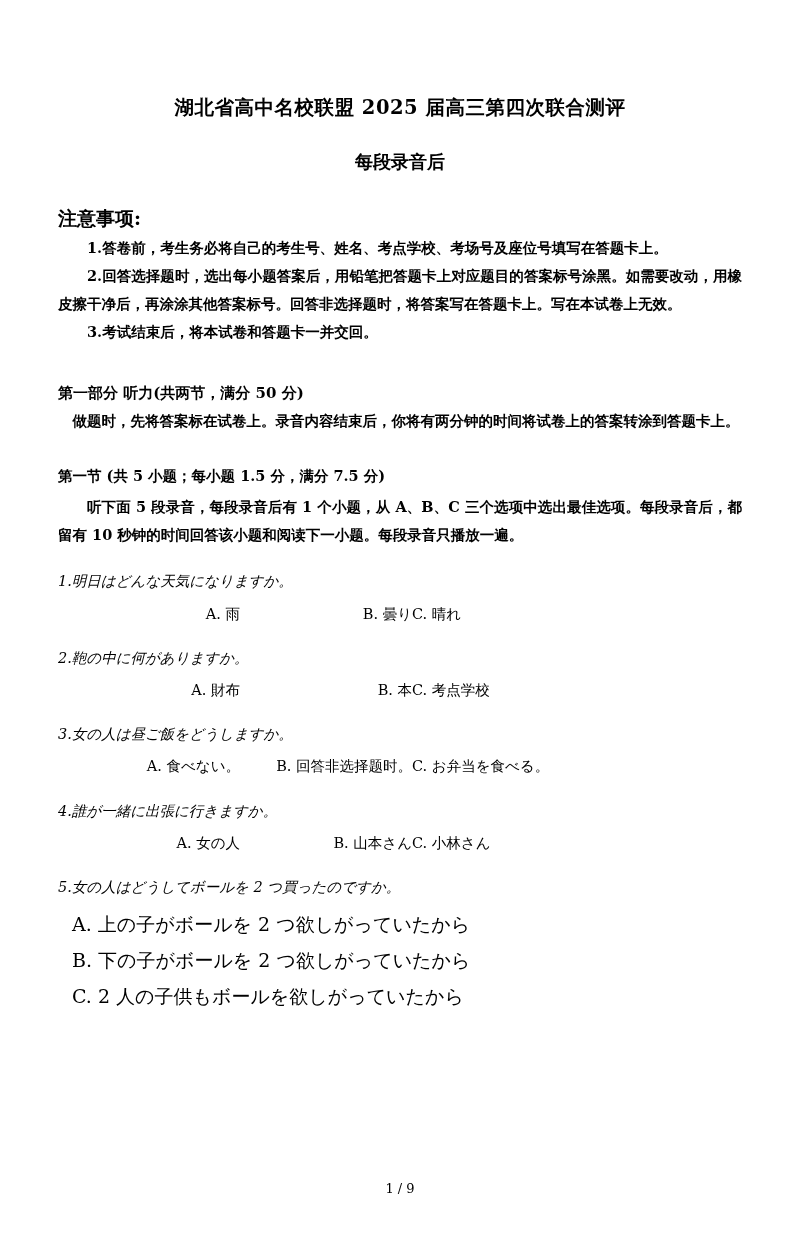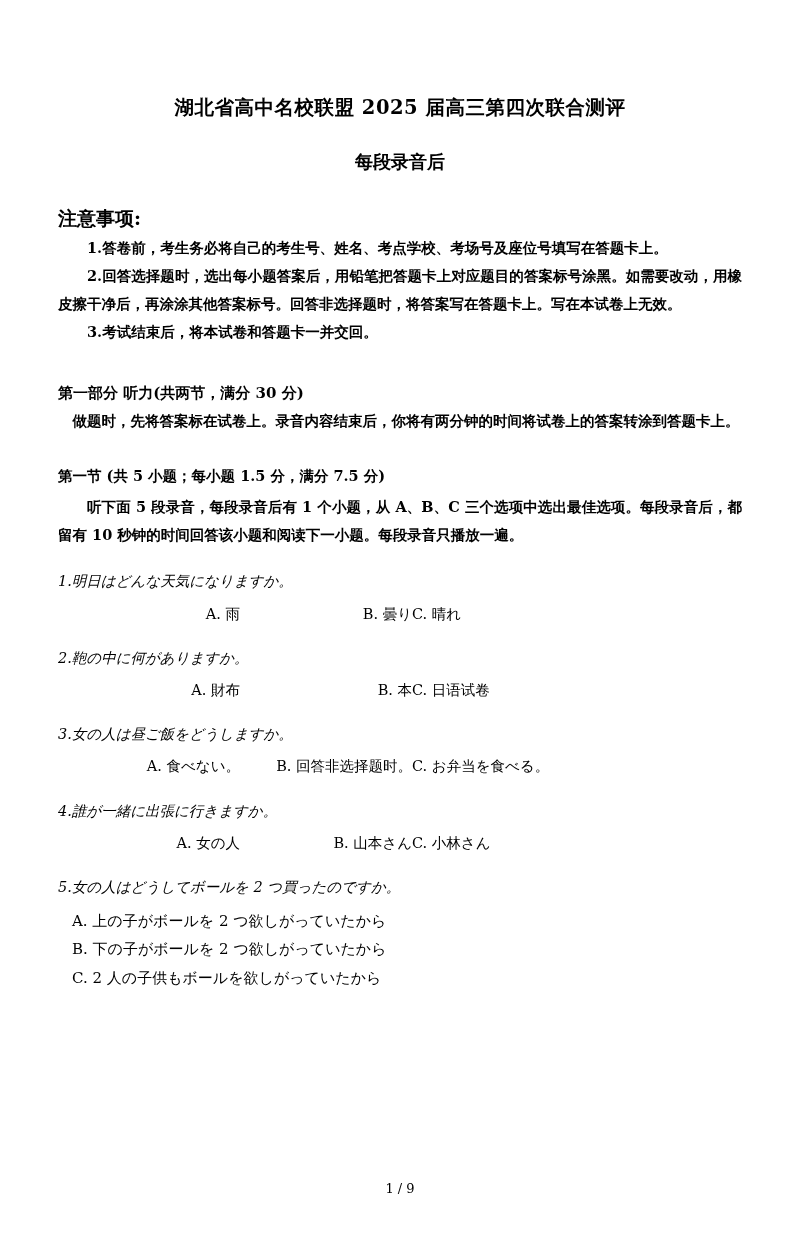--- a/index.html
+++ b/index.html
@@ -104,21 +104,21 @@
   .opt {
     flex: 0 0 auto;
   }
   .opt-w1 { width: 168px; }
   .opt-w2 { width: 172px; }
   .opts-col {
     padding-left: 14px;
     margin-top: 8px;
   }
   .opts-col .opt-line {
-    font-size: 15px;
+    font-size: 19px;
     line-height: 1.88;
   }
   .footer {
     position: absolute;
     left: 0;
     right: 0;
     bottom: 72px;
     text-align: center;
     font-size: 13px;
   }
@@ -130,41 +130,41 @@
 
   <h1 class="title-main">湖北省高中名校联盟 2025 届高三第四次联合测评</h1>
   <h2 class="title-sub">每段录音后</h2>
 
   <div class="notice-head">注意事项:</div>
 
   <p class="notice-item">1.答卷前，考生务必将自己的考生号、姓名、考点学校、考场号及座位号填写在答题卡上。</p>
   <p class="notice-item">2.回答选择题时，选出每小题答案后，用铅笔把答题卡上对应题目的答案标号涂黑。如需要改动，用橡皮擦干净后，再涂涂其他答案标号。回答非选择题时，将答案写在答题卡上。写在本试卷上无效。</p>
   <p class="notice-item">3.考试结束后，将本试卷和答题卡一并交回。</p>
 
-  <div class="section-head">第一部分  听力(共两节，满分 30 分)</div>
+  <div class="section-head">第一部分  听力(共两节，满分 50 分)</div>
   <p class="section-note">做题时，先将答案标在试卷上。录音内容结束后，你将有两分钟的时间将试卷上的答案转涂到答题卡上。</p>
 
   <div class="subsection-head">第一节  (共 5 小题；每小题 1.5 分，满分 7.5 分)</div>
   <p class="subsection-note">听下面 5 段录音，每段录音后有 1 个小题，从 A、B、C 三个选项中选出最佳选项。每段录音后，都留有 10 秒钟的时间回答该小题和阅读下一小题。每段录音只播放一遍。</p>
 
   <div class="q-block">
     <p class="q-stem">1.明日はどんな天気になりますか。</p>
     <div class="opts-row">
       <span class="opt opt-w1">A. 雨</span>
       <span class="opt opt-w2">B. 曇り</span>
       <span class="opt">C. 晴れ</span>
     </div>
   </div>
 
   <div class="q-block">
     <p class="q-stem">2.鞄の中に何がありますか。</p>
     <div class="opts-row">
       <span class="opt opt-w1">A. 財布</span>
       <span class="opt opt-w2">B. 本</span>
-      <span class="opt">C. 日语试卷</span>
+      <span class="opt">C. 考点学校</span>
     </div>
   </div>
 
   <div class="q-block">
     <p class="q-stem">3.女の人は昼ご飯をどうしますか。</p>
     <div class="opts-row">
       <span class="opt opt-w1">A. 食べない。</span>
       <span class="opt opt-w2">B. 回答非选择题时。</span>
       <span class="opt">C. お弁当を食べる。</span>
     </div>

